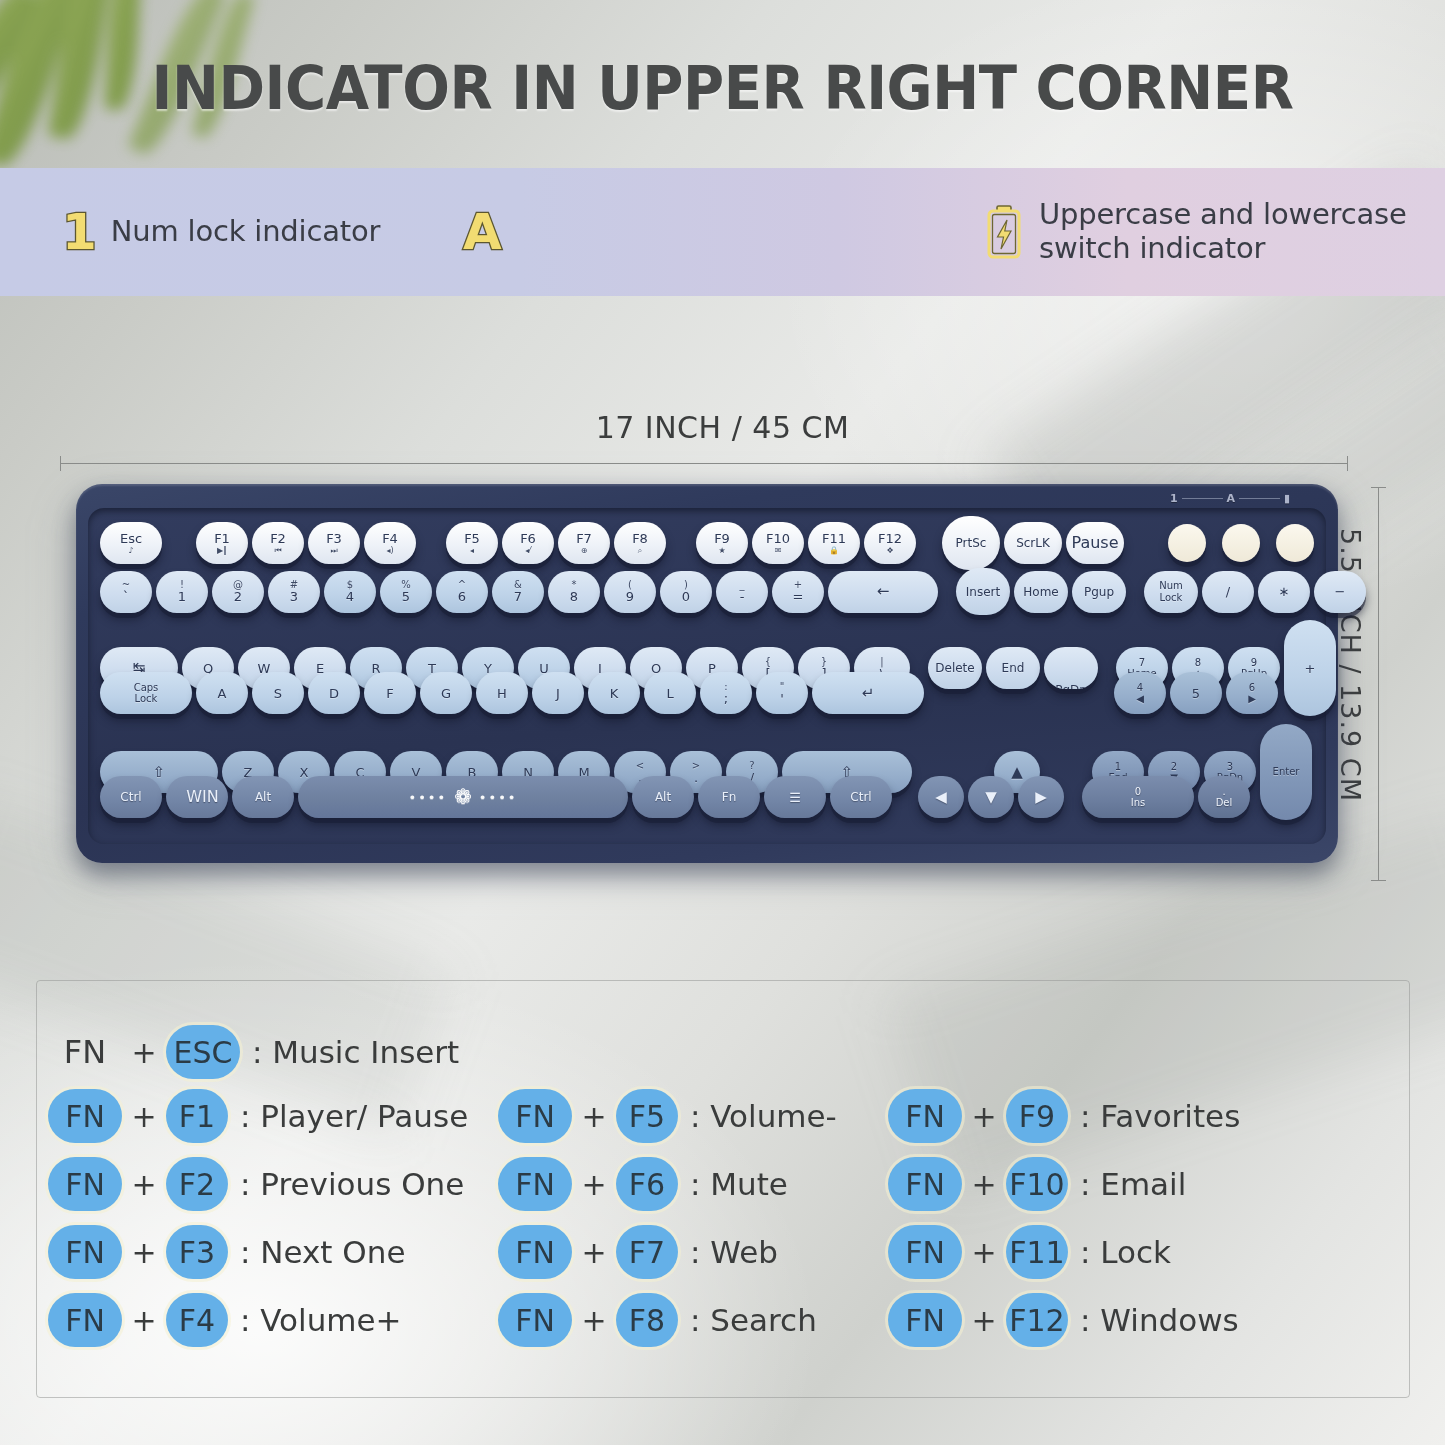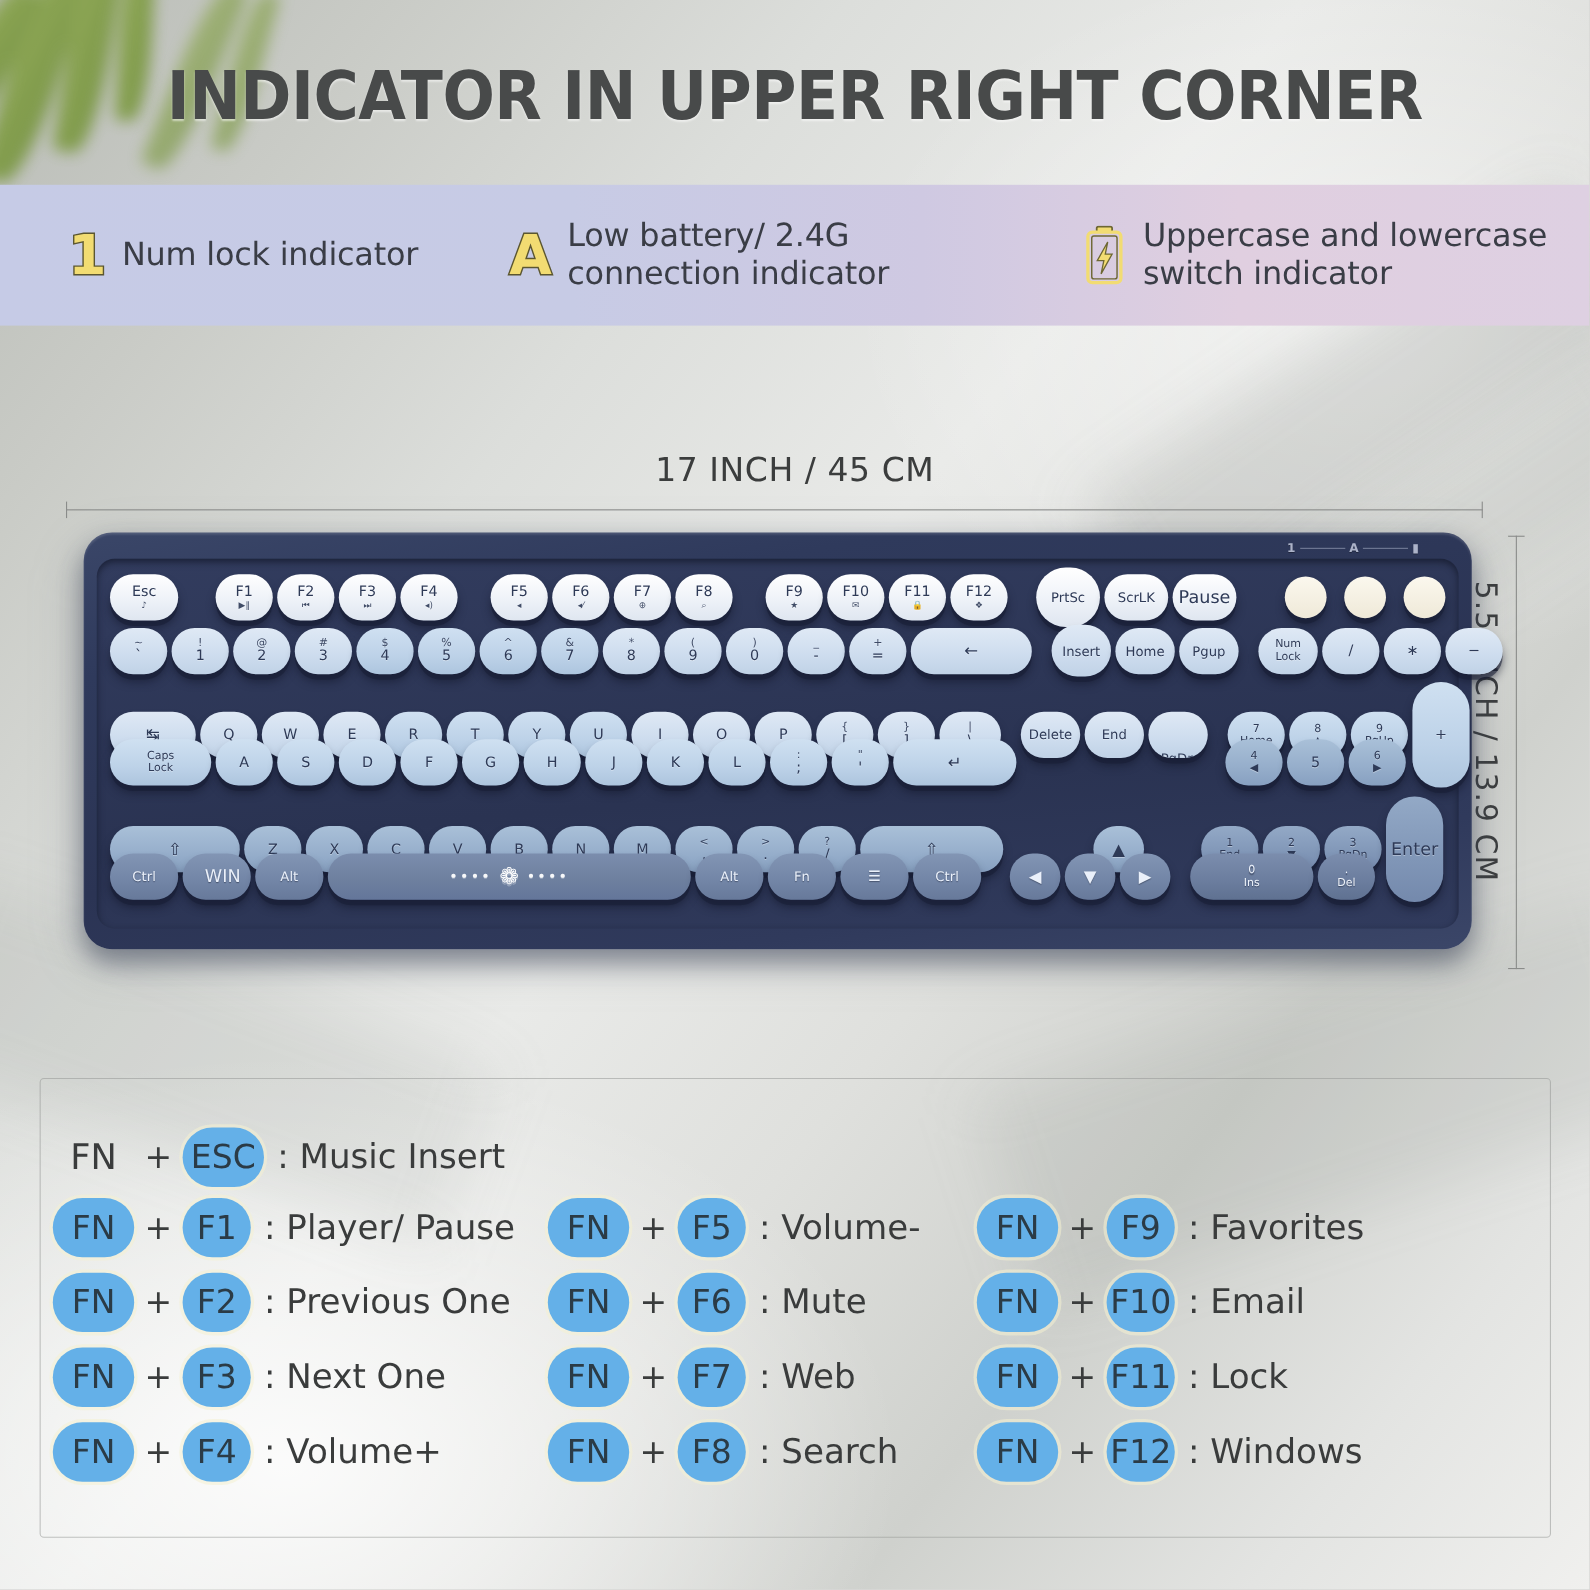--- a/index.html
+++ b/index.html
@@ -239,22 +239,20 @@
 
 <div id="band">
 
   <div class="bandcell c1">
     <div class="badge-glyph">1</div>
     <div class="band-text">Num lock indicator</div>
   </div>
 
   <div class="bandcell c2">
     <div class="badge-glyph">A</div>
-    <div class="band-text" style="white-space:pre-line">Low battery/ 2.4G
-connection indicator</div>
   </div>
 
   <div class="bandcell c3">
     <svg class="battery-icon" viewBox="0 0 38 54">
       <rect x="12" y="1" width="14" height="5" rx="1.6" fill="#f2dc72" stroke="#6d6733" stroke-width="1.6"></rect>
       <rect x="4" y="6" width="30" height="46" rx="4" fill="none" stroke="#f2dc72" stroke-width="3"></rect>
       <rect x="7.5" y="9.5" width="23" height="39" rx="2" fill="none" stroke="#6d6733" stroke-width="1.3"></rect>
       <path d="M22 15 L12.5 32 H18.5 L16 44 L26 26 H19.8 Z" fill="#f2dc72" stroke="#6d6733" stroke-width="1.2"></path>
     </svg>
     <div class="band-text" style="white-space:pre-line">Uppercase and lowercase
@@ -611,21 +609,21 @@
         </div>
         <div class="key k-m2" style="width: 52px; height: 42px; margin-right: 4px;">
           <div class="lbl two">2
 ▼</div>
         </div>
         <div class="key k-m2" style="width: 52px; height: 42px; margin-right: 4px;">
           <div class="lbl two">3
 PgDn</div>
         </div>
         <div class="key k-m2" style="width: 52px; height: 96px; margin-right: 4px; align-self: flex-start;">
-          <div class="lbl main" style="font-size: 16px;">Enter</div>
+          <div class="lbl main" style="font-size: 10px;">Enter</div>
         </div>
       </div>
     <div class="krow" style="left:12px; top:268px;">
         <div class="key k-d1" style="width: 62px; height: 42px; margin-right: 4px;">
           <div class="lbl main" style="font-size: 12px;">Ctrl</div>
         </div>
         <div class="key k-d1" style="width: 62px; height: 42px; margin-right: 4px;">
           <div class="lbl main" style="font-size: 16px; margin-left: 11px;">WIN</div>
         </div>
         <div class="key k-d1" style="width: 62px; height: 42px; margin-right: 4px;">

